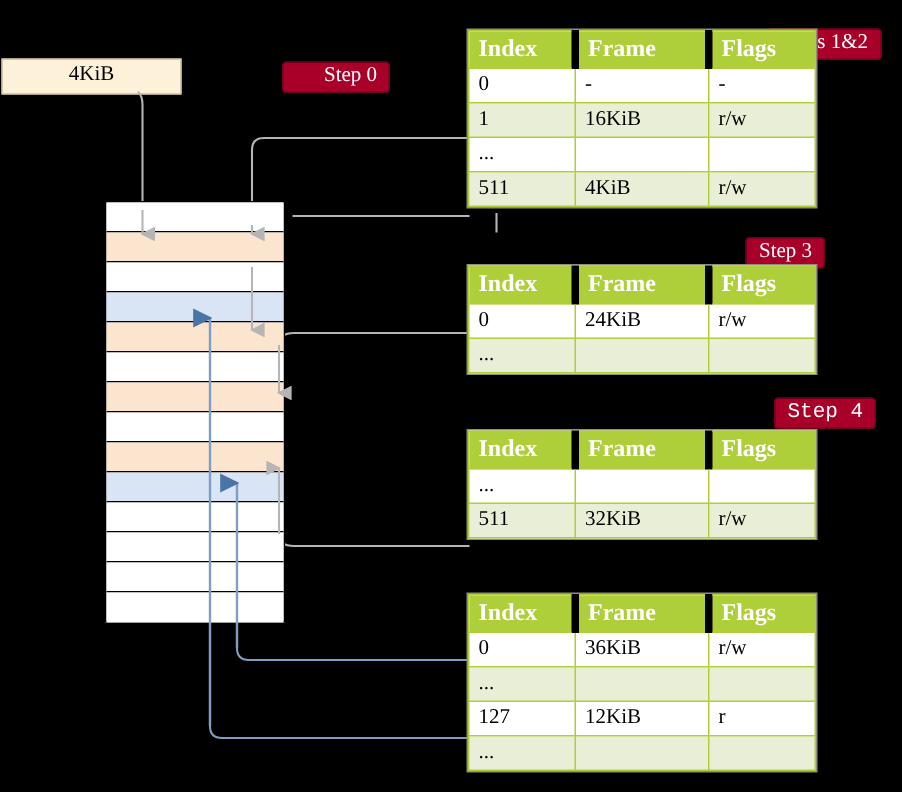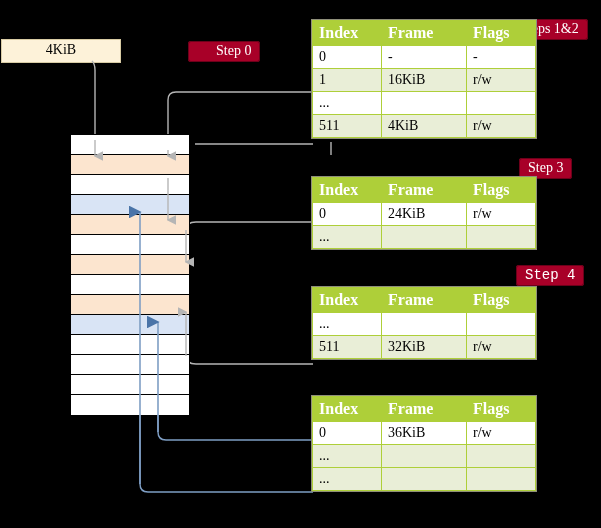--- a/index.html
+++ b/index.html
@@ -28,21 +28,21 @@
   .tick{position:absolute;left:-14px;top:-1px;width:12px;height:0;
         border-top:1.5px solid #000;}
 
   
   .ptable{position:absolute;border-collapse:collapse;
           background:#fff;font-size:14px;color:#000;
           box-shadow:0 0 0 1px #8f8f7a;}
   .ptable th{background:#aecf39;color:#fff;font-weight:bold;
              text-align:left;padding:3px 6px;font-size:16px;
              border:1px solid #aecf39;}
-  .ptable th + th{border-left:1px solid #000000;}
+  .ptable th + th{border-left:5px solid #000000;}
   .ptable td{border:1px solid #aecf39;padding:2px 6px;height:18px;
              vertical-align:middle;}
   .ptable tr.alt td{background:#e9eed7;}
   .ptable tr.plain td{background:#fff;}
   .ptable td.hl{background:#ffffa0;}
   .col-index{width:56px;}
   .col-frame{width:72px;}
   .col-flags{width:56px;}
 
   
@@ -57,21 +57,21 @@
   <div class="kib-box" style="left:1px;top:39px;width:118px;height:22px;">
     <span>4KiB</span>
   </div>
 
   <div class="badge" style="left:188px;top:41px;padding-left:28px;">
     <span>Step 0</span>
   </div>
   <div class="badge" style="left:511px;top:19px;">
     <span>Steps 1&amp;2</span>
   </div>
-  <div class="badge" style="left:519px;top:158px;">
+  <div class="badge" style="left:497px;top:158px;">
     <span>Step 3</span>
   </div>
   <div class="badge" style="left:516px;top:265px;font-family:Liberation Mono, monospace;">
     <span>Step 4</span>
   </div>
 
   <svg class="wires" viewBox="0 0 601 528" xmlns="http://www.w3.org/2000/svg">
     <g fill="none" stroke="#b5b5b5" stroke-width="1.4">
 
       <path d="M 92 61 Q 95 64 95 70 L 95 140"></path>
@@ -238,20 +238,25 @@
         <tr class="plain">
           <td class="col-index">0</td>
           <td class="col-frame">36KiB</td>
           <td class="col-flags">r/w</td>
         </tr>
         <tr class="alt">
           <td class="col-index">...</td>
           <td class="col-frame"></td>
           <td class="col-flags"></td>
         </tr>
+        <tr class="plain">
+          <td class="col-index">127</td>
+          <td class="col-frame">12KiB</td>
+          <td class="col-flags">r</td>
+        </tr>
         <tr class="alt">
           <td class="col-index">...</td>
           <td class="col-frame"></td>
           <td class="col-flags"></td>
         </tr>
       </tbody>
     </table>
 
 </div>
 

